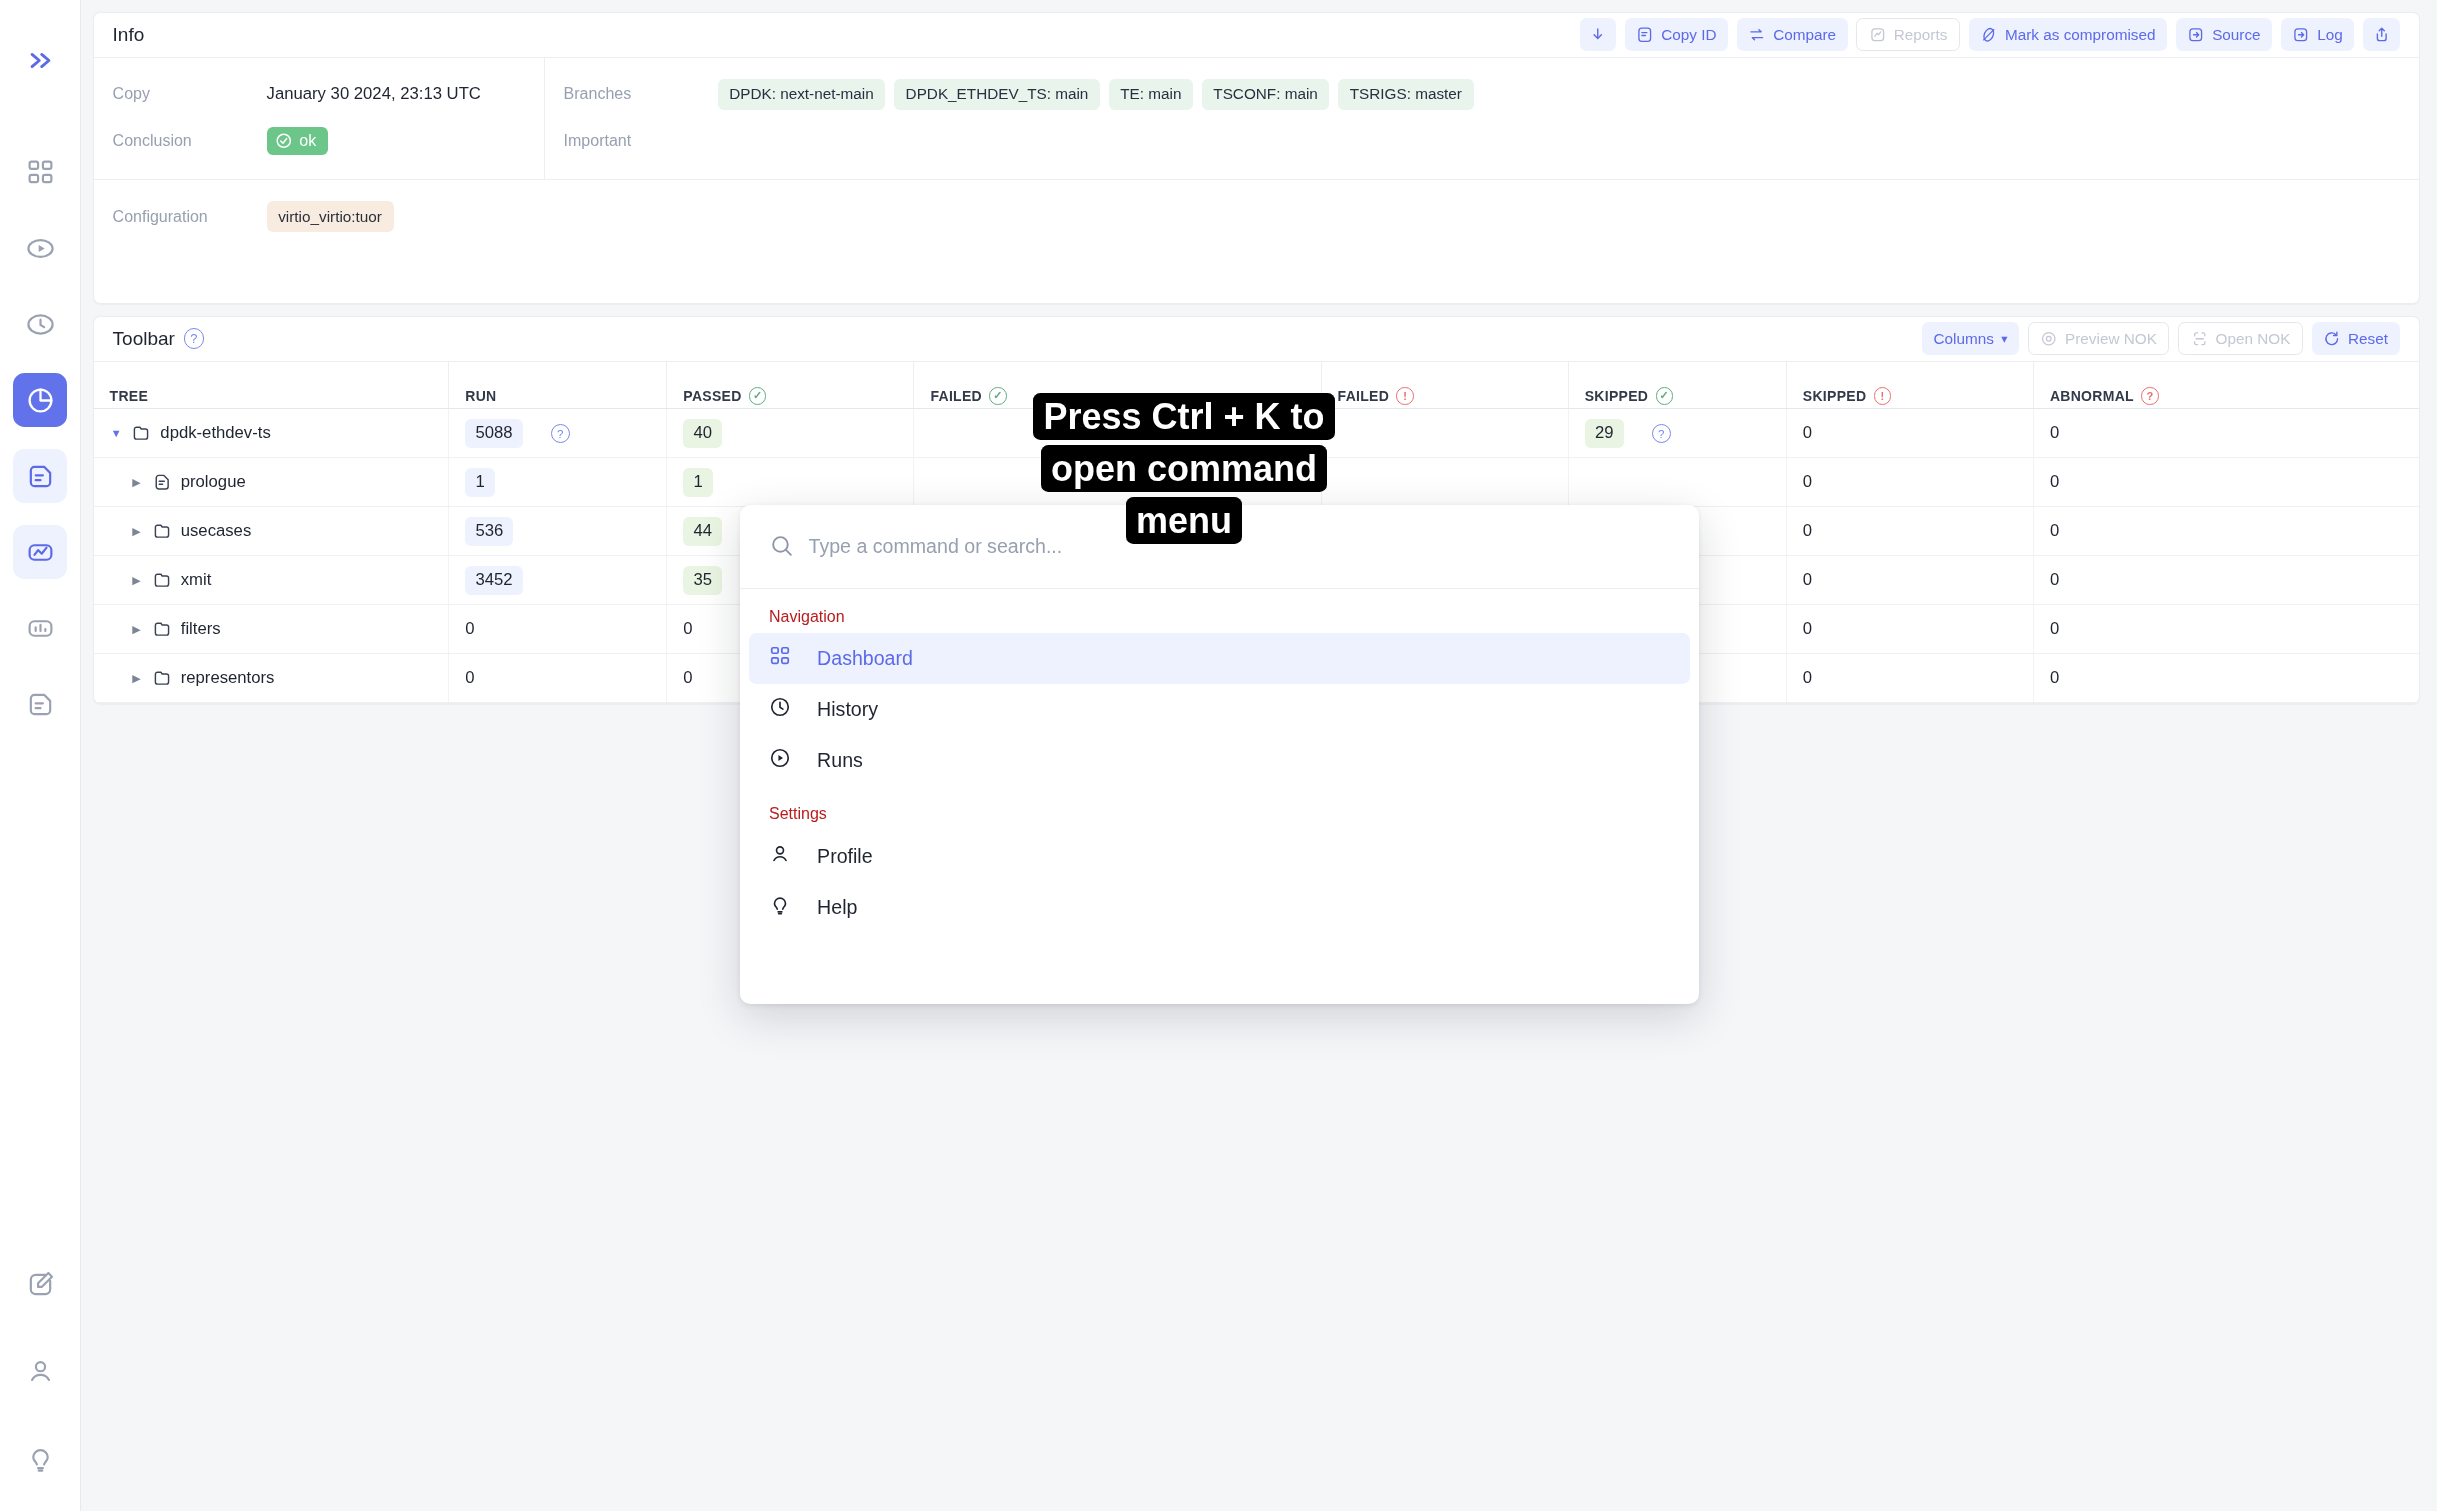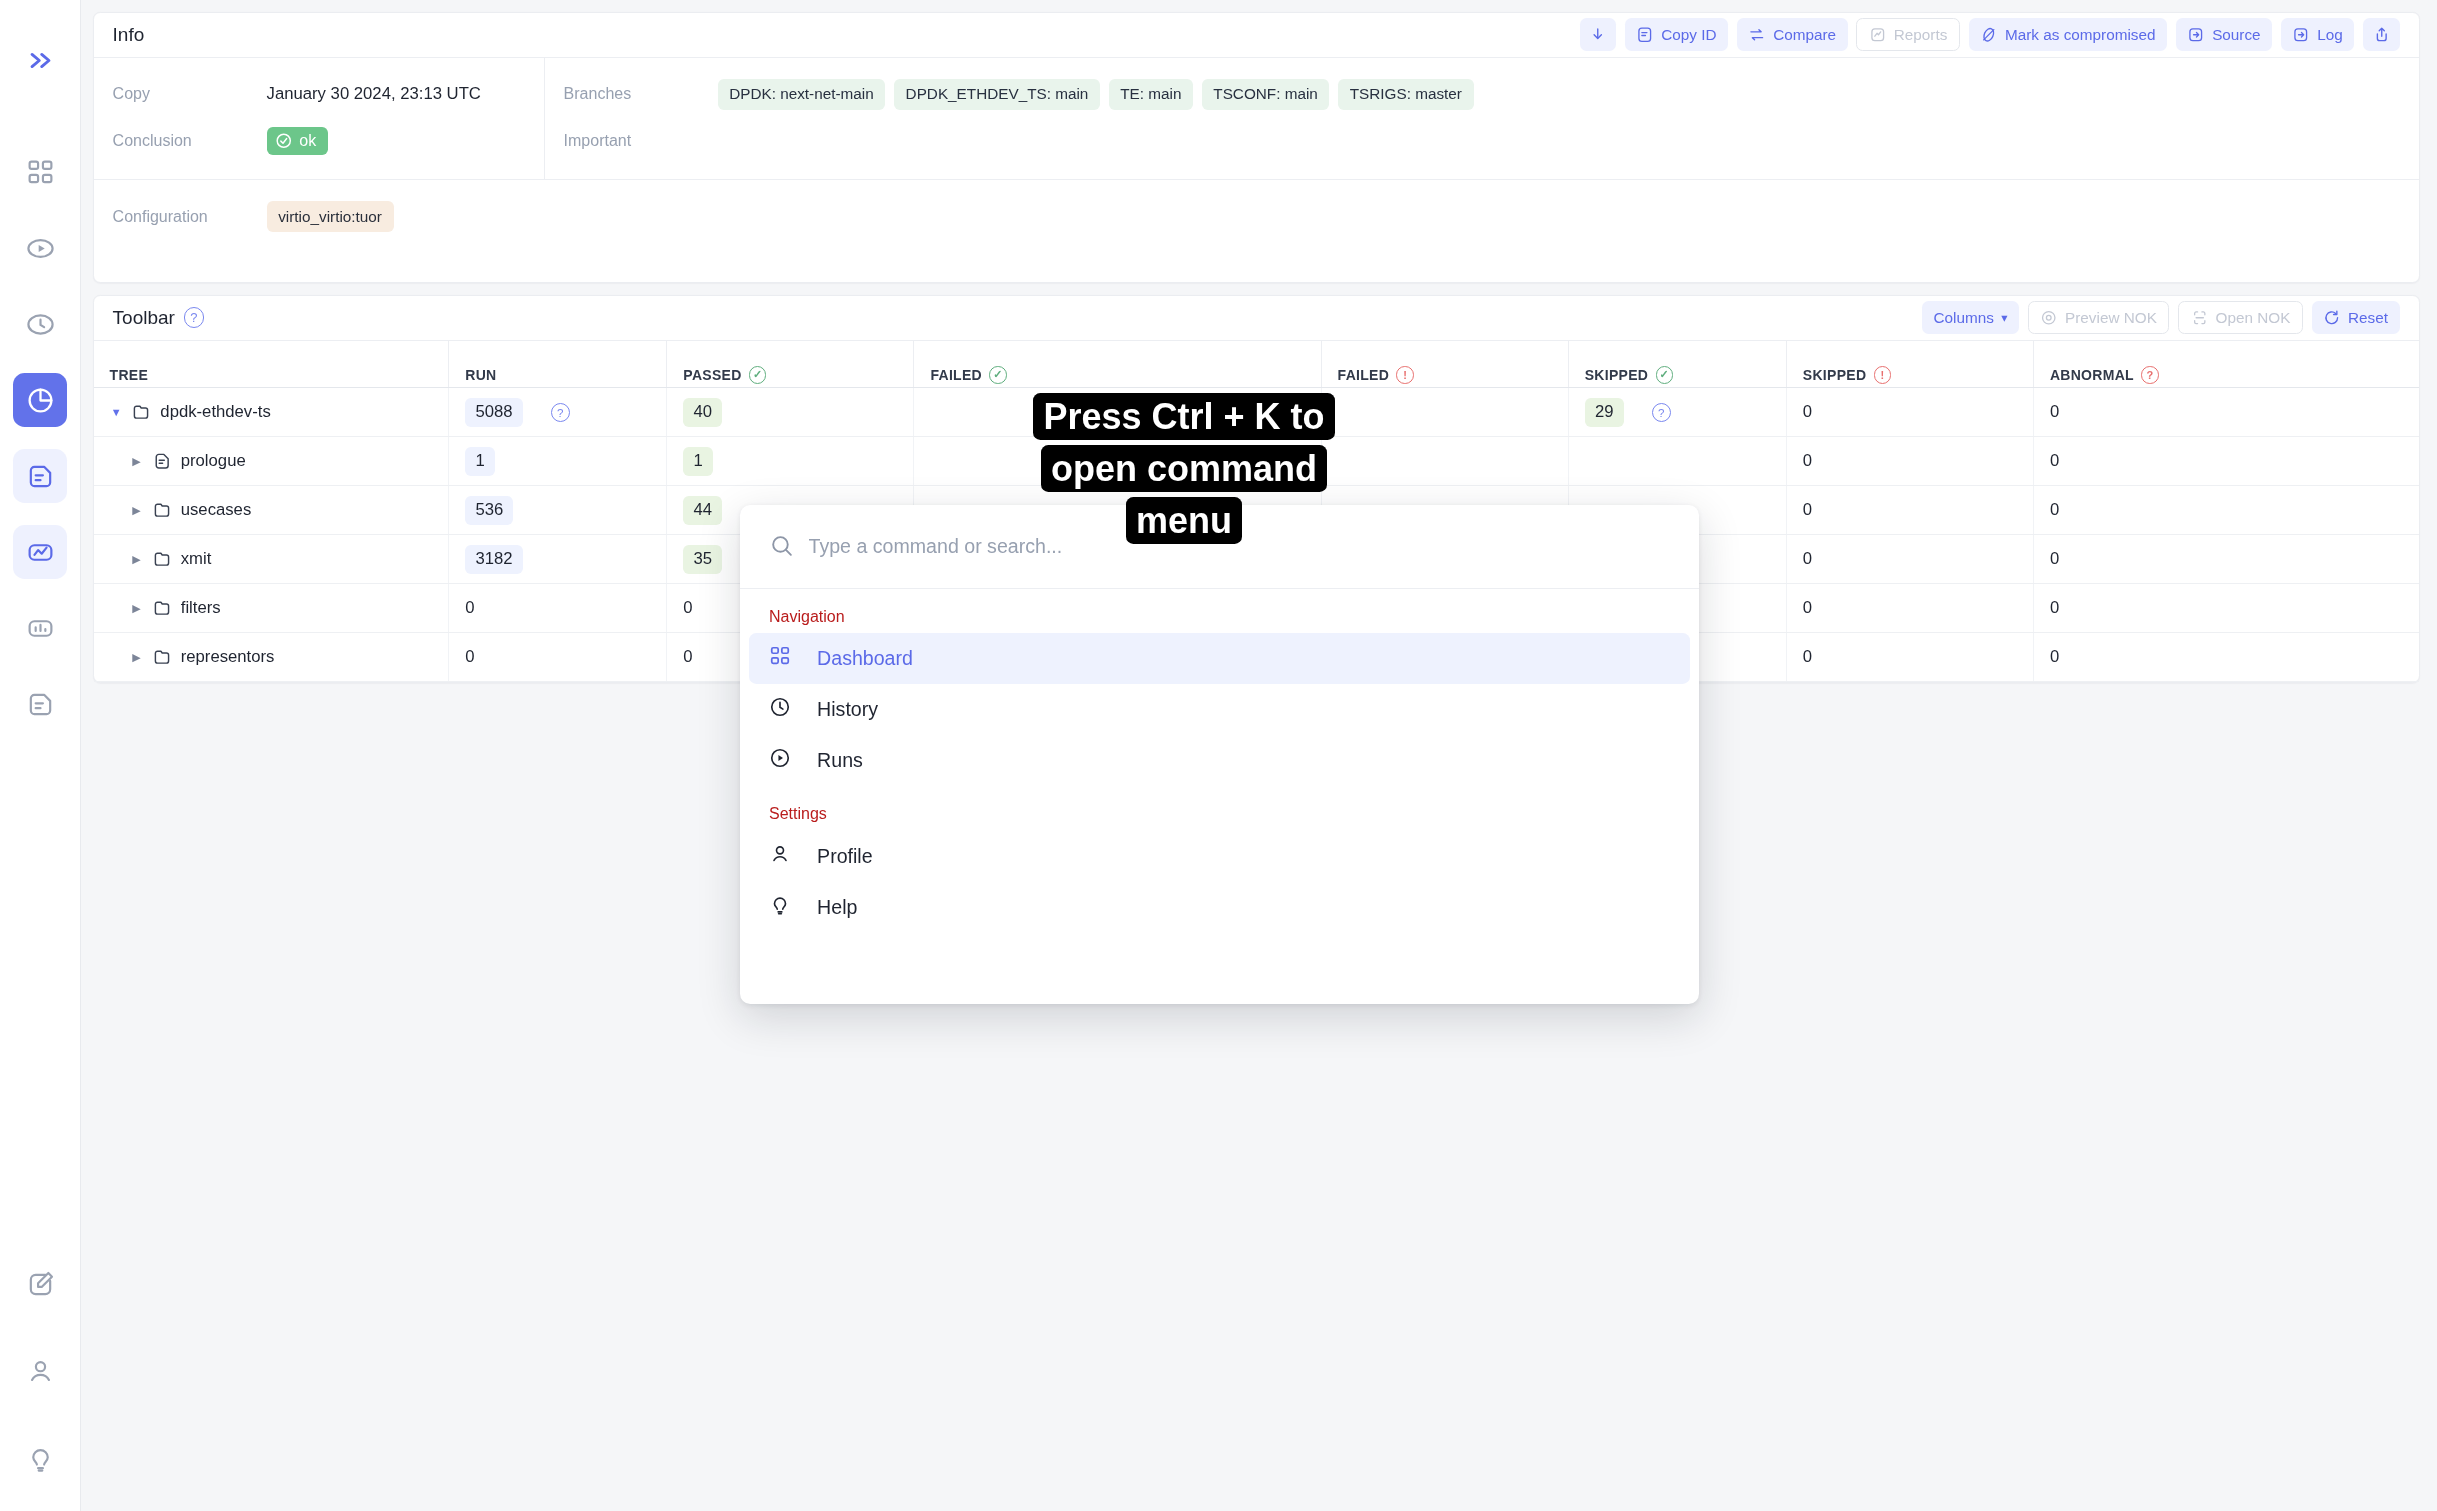--- a/index.html
+++ b/index.html
@@ -89,21 +89,21 @@
 
   .branch-chips { display: flex; gap: 8.7px; flex-wrap: wrap; }
   .chip-branch {
     background: #e9f4ec; color: #283040;
     border-radius: 5.8px; padding: 6.5px 11.6px; font-size: 15.3px; white-space: nowrap;
   }
   .chip-conf {
     background: #f8ece0; color: #2a2f3a;
     border-radius: 5.8px; padding: 6.5px 11.6px; font-size: 15.3px;
   }
-  .info-bottom { border-top: 0.7px solid #eceef2; padding: 13px 0 42px 0; }
+  .info-bottom { border-top: 0.7px solid #eceef2; padding: 13px 0 63px 0; }
 
   
   #toolbar-card { width: 2327px; margin-top: 11.6px; }
   .help-circle {
     width: 20.4px; height: 20.4px; border: 1.5px solid #7a88ef; border-radius: 50%;
     color: #7a88ef; font-size: 13px; display: inline-flex;
     align-items: center; justify-content: center; margin-left: 8.7px;
   }
 
   table.grid { width: 100%; border-collapse: collapse; table-layout: fixed; }
@@ -582,21 +582,21 @@
             <div class="tree-cell indent-1">
               <span class="caret">▶</span>
               <span class="tree-icon">
                 <svg viewBox="0 0 24 24" fill="none" stroke="currentColor" stroke-width="1.7" stroke-linejoin="round">
                     <path d="M4 7.5A2.5 2.5 0 016.5 5h4l1.5 2h5A2.5 2.5 0 0119.5 9.5v7A2.5 2.5 0 0117 19H6.5A2.5 2.5 0 014 16.5z"></path>
                   </svg>
               </span>
               <span>xmit</span>
             </div>
           </td>
-          <td><span class="pill pill-blue">3182</span></td>
+          <td><span class="pill pill-blue">3452</span></td>
           <td><span class="pill pill-green">35</span></td>
           <td><span></span></td>
           <td><span></span></td>
           <td><span class="pill pill-green"></span></td>
           <td><span>0</span></td>
           <td><span>0</span></td>
         </tr>
 
         <tr>
           <td>

